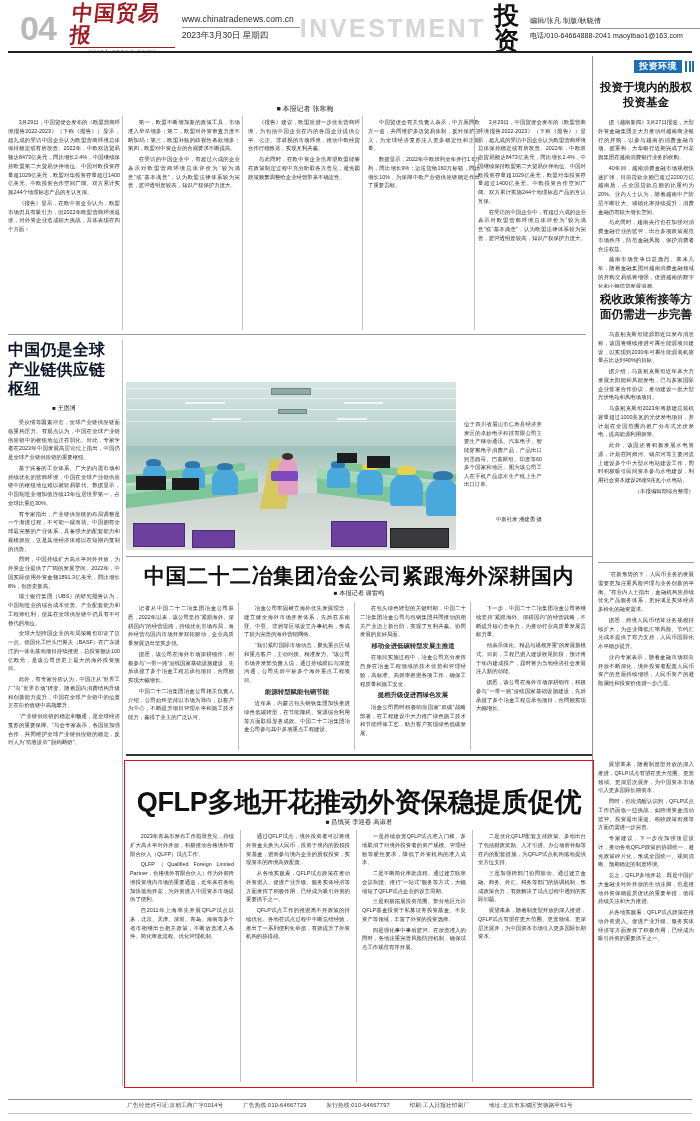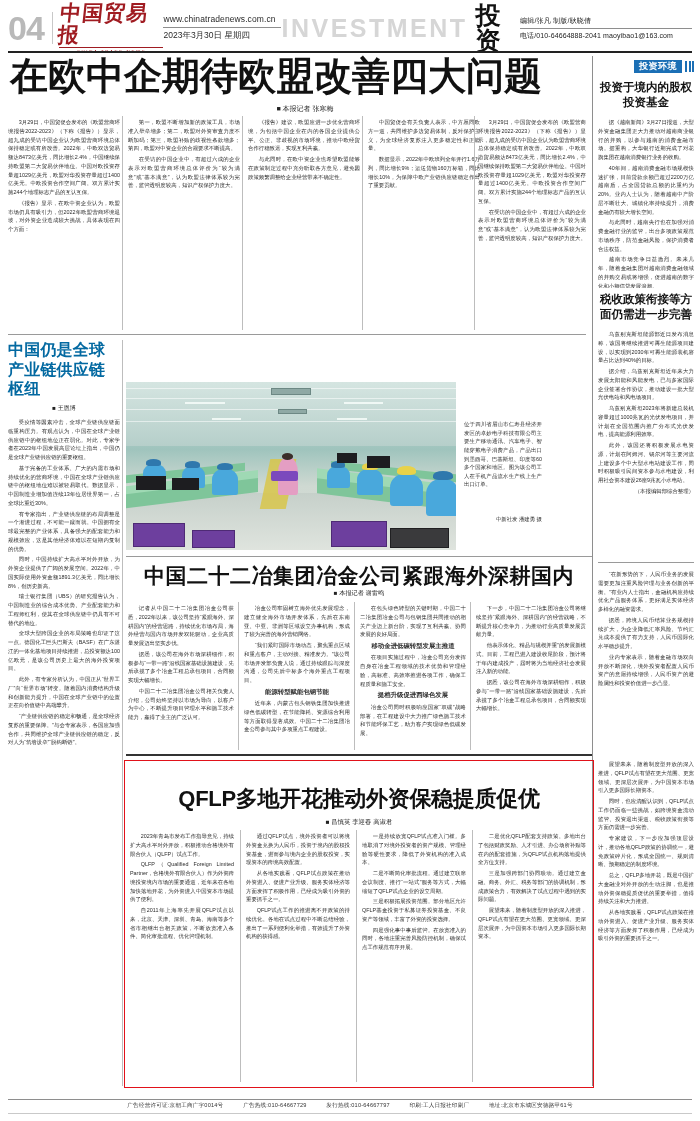--- a/index.html
+++ b/index.html
@@ -12,36 +12,36 @@
   .page { position: relative; width: 700px; height: 1121px; background: #fff; }
 
   
   .masthead {
     position: absolute; left: 0; top: 0; width: 700px; height: 52px;
     display: flex; align-items: center; padding: 4px 8px 0 8px;
   }
   .folio {
     font-family: "Liberation Sans", sans-serif;
     font-size: 34px; font-weight: bold; color: #b9b9b9;
-    letter-spacing: -1px; line-height: 1; padding-right: 8px;
+    letter-spacing: -1px; line-height: 1; padding-right: 8px; margin-left: 12px;
   }
   .masthead-rule { width: 1px; height: 32px; background: #c8c8c8; margin-right: 7px; }
   .logo-block { width: 112px; position: relative; }
   .logo-cn {
     font-family: "Liberation Serif", "DejaVu Serif", serif;
     font-size: 21px; font-weight: bold; color: #a01c22;
     letter-spacing: 1px; line-height: 1.05;
     transform: skewX(-6deg);
   }
   .logo-en {
     font-size: 4.4px; color: #a01c22; letter-spacing: 1.6px;
     text-align: center; margin-top: 1px;
   }
   .logo-underline { height: 1.6px; background: #a01c22; width: 104px; margin-top: 1px; }
-  .site-block { }
+  .site-block { margin-left: 7px; }
   .site-url { font-size: 8.5px; color: #2a2a2a; letter-spacing: .1px; }
   .site-line { height: 1px; background: #8e8e8e; width: 118px; margin: 2.5px 0 2.5px 0; }
   .site-date { font-size: 8.5px; color: #2a2a2a; }
   .section-en {
     flex: 1; text-align: center;
     font-size: 25px; font-weight: bold; color: #d6d6d6;
     letter-spacing: 2.5px; padding-right: 8px; line-height: 1;
   }
   .section-cn {
     font-size: 25px; font-weight: bold; color: #111;
@@ -72,21 +72,21 @@
          text-align: justify; text-justify: inter-ideograph; overflow: hidden; }
   .col p { margin-bottom: 2px; text-indent: 2em; }
 
   .vrule { position: absolute; width: 1px; background: #bdbdbd; }
   .hrule { position: absolute; height: 1px; background: #9a9a9a; }
   .hrule-thick { position: absolute; height: 2px; background: #333; }
 
   
   .sub-head-left {
     position: absolute; left: 8px; top: 340px; width: 112px;
-    font-size: 16px; font-weight: bold; color: #0369a1; line-height: 1.22;
+    font-size: 16px; font-weight: bold; color: #0f172a; line-height: 1.22;
     letter-spacing: .2px;
   }
   .sub-byline-left {
     position: absolute; left: 8px; top: 404px; width: 112px;
     font-size: 6px; color: #222; text-align: center;
   }
 
   
   .photo-wrap { position: absolute; left: 126px; top: 382px; width: 330px; height: 168px; }
   .photo {
@@ -153,21 +153,21 @@
   
   .review-box {
     position: absolute; left: 124px; top: 760px; width: 470px; height: 328px;
     border: 1.6px solid #e1121a;
   }
   .review-banner { position: absolute; left: 130px; top: 766px; width: 458px; }
   .review-head {
     position: absolute; left: 128px; top: 784px; width: 462px;
     text-align: center;
     font-family: "Liberation Sans", sans-serif;
-    font-size: 22px; font-weight: bold; color: #111;
+    font-size: 27px; font-weight: bold; color: #111;
     letter-spacing: -.3px; white-space: nowrap;
   }
   .review-byline {
     position: absolute; left: 128px; top: 818px; width: 462px;
     text-align: center; font-size: 6.4px; color: #222;
   }
 
   
   .footer-rule { position: absolute; left: 8px; top: 1099px; width: 684px; height: 1px; background: #8e8e8e; }
   .footer {
@@ -198,21 +198,20 @@
     <div class="section-en">INVESTMENT</div>
     <div class="section-cn">投资</div>
     <div class="editor-block">
       <div class="editor-l1">编辑/张凡 制版/耿晓倩</div>
       <div class="editor-line"></div>
       <div class="editor-l2">电话/010-64664888-2041    maoyibao1@163.com</div>
     </div>
   </div>
   <div class="masthead-bottom-rule"></div>
 
-  <div class="lead-head">在欧中企期待欧盟改善四大问题</div>
   <div class="lead-byline">■ 本报记者 张寒梅</div>
 
   <div class="col" style="left:8px;  top:118px; width:112px; height:210px;">
     <p>3月29日，中国贸促会发布的《欧盟营商环境报告2022-2023》（下称《报告》）显示，超九成的受访中国企业认为欧盟营商环境总体保持稳定或有所改善。2022年，中欧双边贸易额达8473亿美元，同比增长2.4%，中国继续保持欧盟第二大贸易伙伴地位。中国对欧投资存量超1029亿美元，欧盟对华投资存量超过1400亿美元。中欧投资合作空间广阔。双方累计实施244个地理标志产品的互认互保。</p>
       <p>《报告》显示，在欧中资企业认为，欧盟市场仍具有吸引力，但2022年欧盟营商环境退坡，对外资企业造成较大挑战，具体表现在四个方面：</p>
   </div>
   <div class="col" style="left:128px; top:118px; width:112px; height:210px;">
     <p>第一，欧盟不断增加新的政策工具，市场准入壁垒增多；第二，欧盟对外资审查力度不断加码；第三，欧盟补贴的歧视性条款增多；第四，欧盟对中资企业的合规要求不断提高。</p>
       <p>在受访的中国企业中，有超过六成的企业表示对欧盟营商环境总体评价为“较为满意”或“基本满意”，认为欧盟法律体系较为完善，监管透明度较高，知识产权保护力度大。</p>
   </div>

